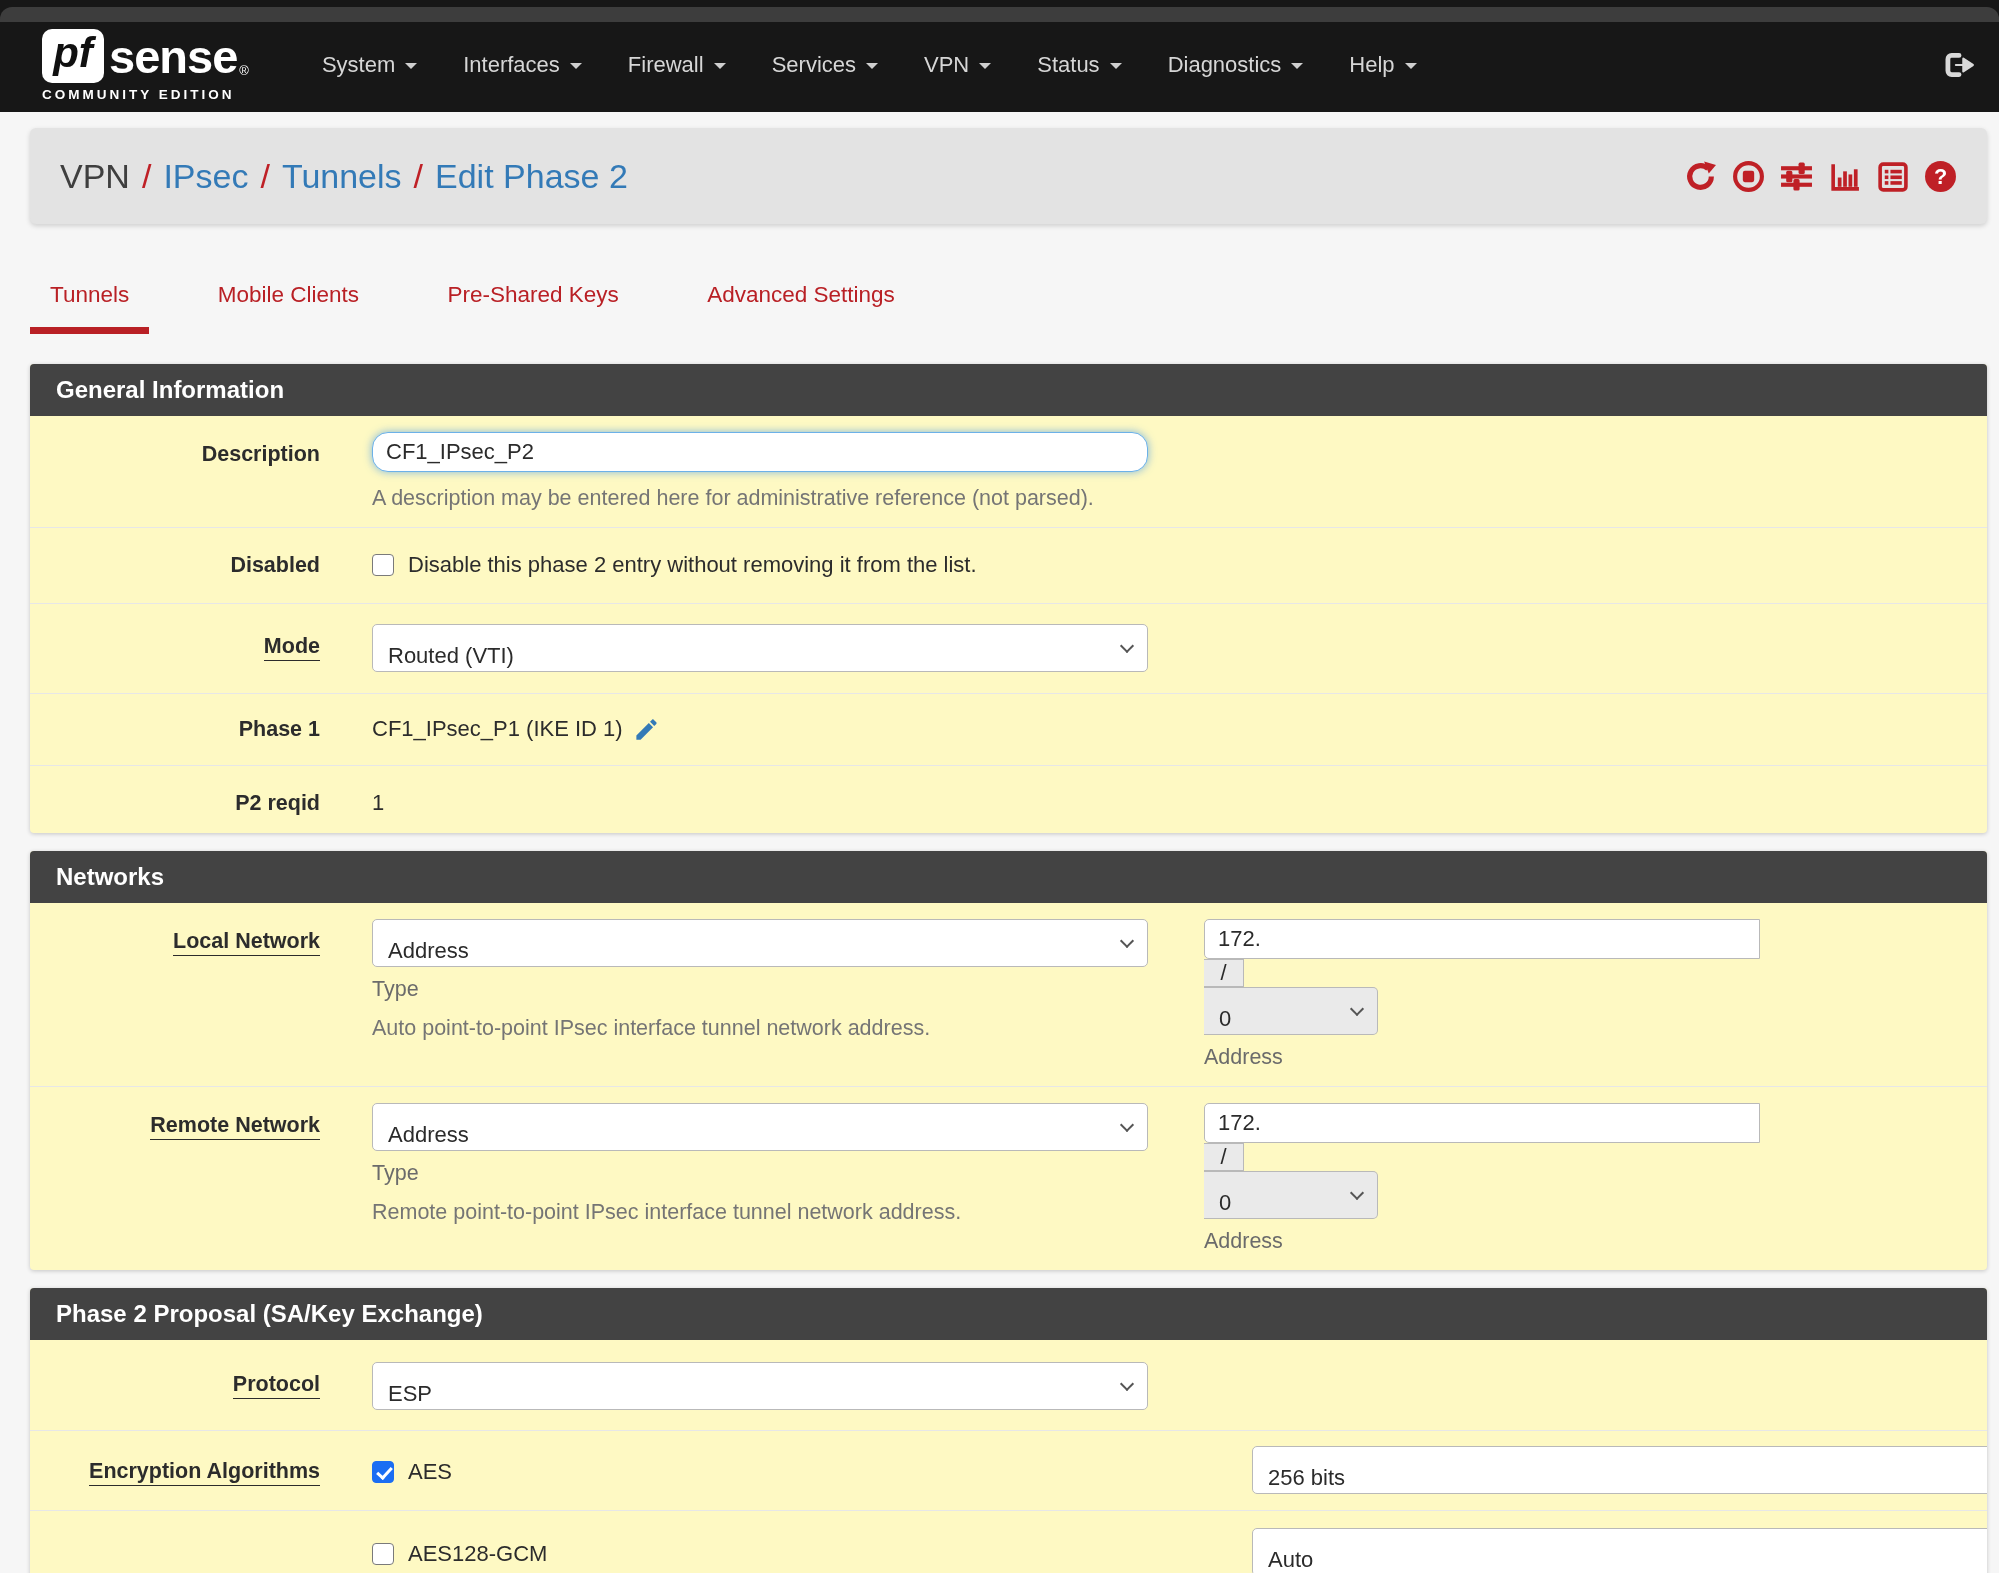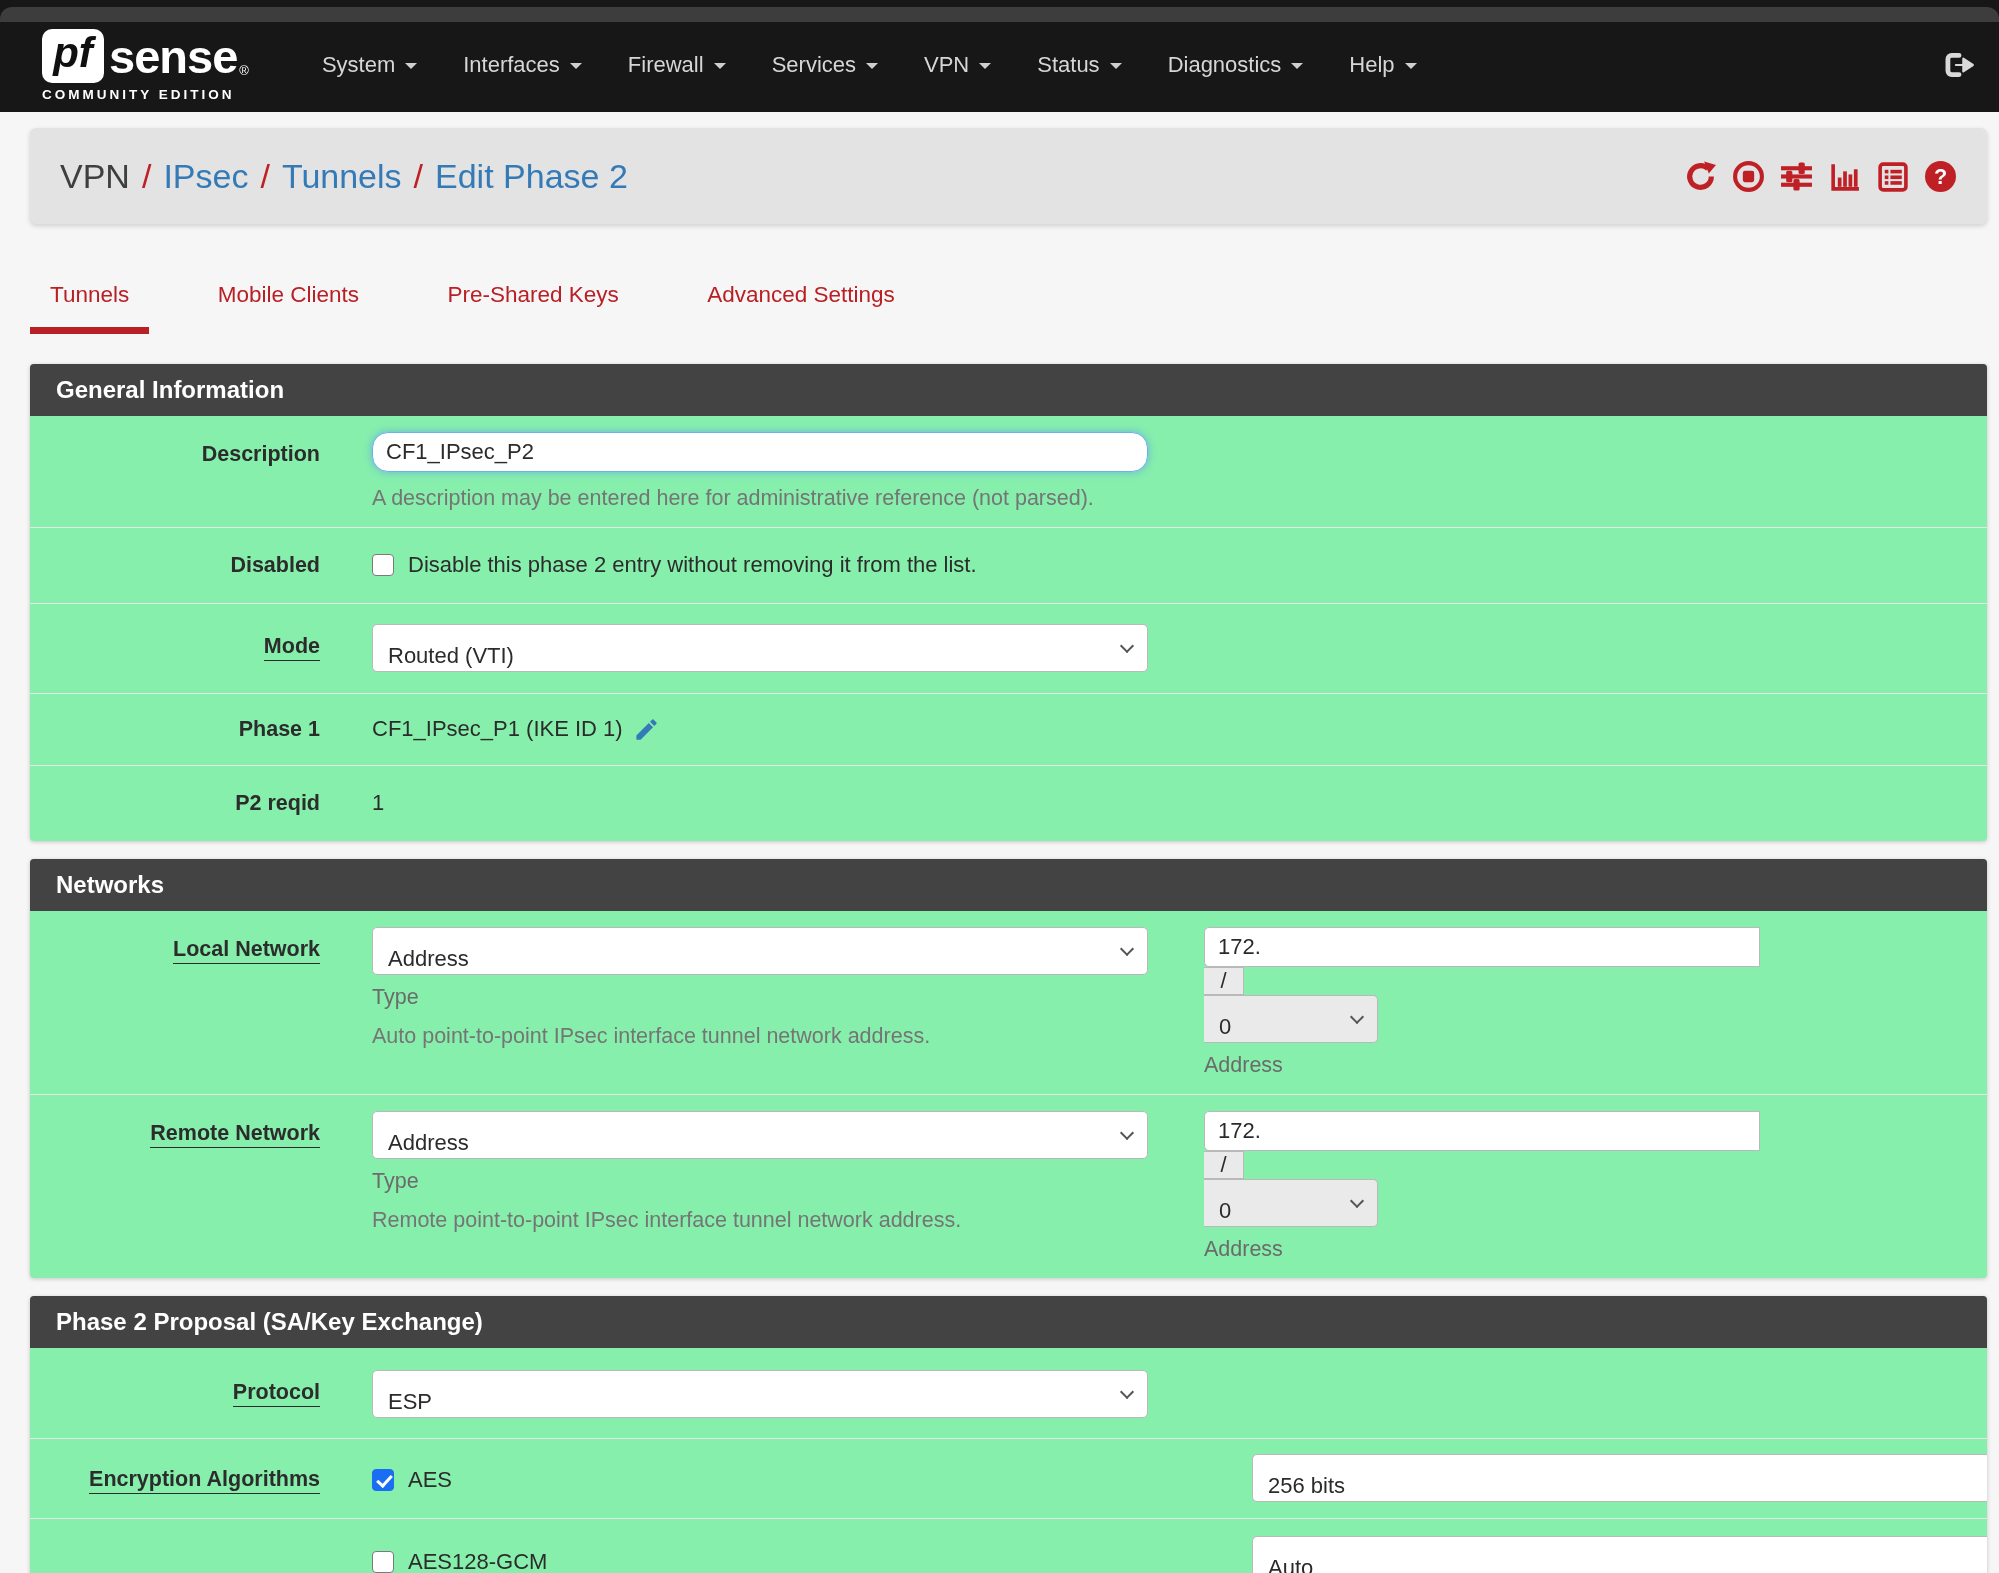--- a/index.html
+++ b/index.html
@@ -32,21 +32,21 @@
   .bc-icons { margin-left:auto; display:flex; align-items:center; gap:15px; }
   .bc-icons .ic { width:33px; height:33px; cursor:pointer; display:block; }
 
   
   .tabs { margin:58px 12px 0 30px; }
   .tab { display:inline-block; position:relative; font-size:22.5px; color:#b92025; padding:0 20px 26px 20px;
          margin-right:44px; cursor:pointer; }
   .tab.active::after { content:""; position:absolute; left:0; right:0; bottom:0; height:7px; background:#b92025; }
 
   
-  .panel { margin:0 12px 0 30px; background:#86efac; border-radius:4px; box-shadow:0 1px 4px rgba(0,0,0,.2); overflow:hidden; }
+  .panel { margin:0 12px 0 30px; background:#fef9c3; border-radius:4px; box-shadow:0 1px 4px rgba(0,0,0,.2); overflow:hidden; }
   .panel.first { margin-top:30px; }
   .panel + .panel { margin-top:18px; }
   .panel-header { background:#434343; color:#fff; font-weight:bold; font-size:24px; padding:12px 26px; }
 
   .frow { display:grid; grid-template-columns:290px 52px 776px 56px 1fr; padding:16px 13px 16px 0; border-bottom:1px solid #e7e7e7; }
   .frow:last-child { border-bottom:none; }
   .flabel { grid-column:1; text-align:right; font-weight:bold; font-size:21.5px; color:#2c2c2c; line-height:1.25; }
   .flabel .u { border-bottom:1px solid #2c2c2c; padding-bottom:2px; cursor:help; }
   .pad-ctl { padding-top:9px; }
   .ctl { grid-column:3 / 6; }
@@ -217,21 +217,21 @@
   <div class="frow" style="padding:22px 13px 22px 0;">
     <div class="flabel">Phase 1</div>
     <div class="ctl static-val">
       <span>CF1_IPsec_P1 (IKE ID 1)</span>
       <svg class="pencil" viewBox="0 0 24 24">
         <path fill="#337ab7" d="M3 17.25V21h3.75L17.81 9.94l-3.75-3.75L3 17.25zM20.71 7.04c.39-.39.39-1.02 0-1.41l-2.34-2.34c-.39-.39-1.02-.39-1.41 0l-1.83 1.83 3.75 3.75 1.83-1.83z"></path>
       </svg>
     </div>
   </div>
 
-  <div class="frow" style="padding:24px 13px 24px 0;">
+  <div class="frow" style="padding:24px 13px 16px 0;">
     <div class="flabel">P2 reqid</div>
     <div class="ctl static-val">
         <span>1</span>
       </div>
   </div>
 </div>
 
 <div class="panel">
   <div class="panel-header">Networks</div>
 

